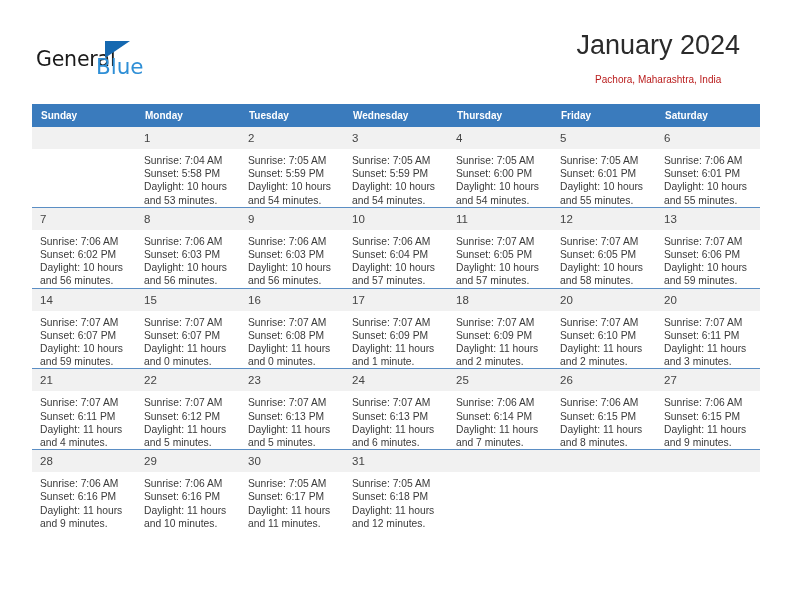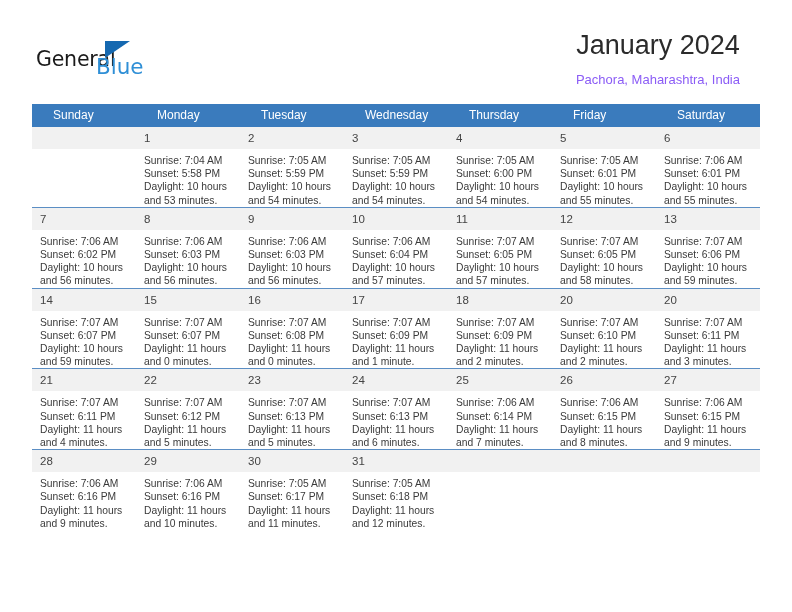--- a/index.html
+++ b/index.html
@@ -78,22 +78,22 @@
   .cal-title {
     font-size: 27px;
     color: #2b2b2b;
     font-weight: 400;
     line-height: 34px;
     white-space: nowrap;
     font-family: "Liberation Sans", sans-serif;
   }
   .cal-subtitle {
     margin-top: 10px;
-    font-size: 13px;
-    color: #8b5cf6;
+    font-size: 10px;
+    color: #b91c1c;
     font-weight: 400;
     line-height: 16px;
     white-space: nowrap;
     font-family: "Liberation Sans", sans-serif;
   }
 
   
   .calendar {
     position: absolute;
     left: 32px;
@@ -101,24 +101,24 @@
     width: 728px;
   }
   table.cal {
     width: 728px;
     border-collapse: collapse;
     table-layout: fixed;
   }
   table.cal th {
     background: #3a7bbd;
     color: #ffffff;
-    font-size: 12px;
-    font-weight: 400;
+    font-size: 10px;
+    font-weight: 700;
     text-align: left;
-    padding: 5px 0 5px 21px;
+    padding: 5px 0 5px 9px;
     height: 12px;
     line-height: 13px;
     border: none;
   }
   td.daycell {
     vertical-align: top;
     padding: 0;
     border: none;
     border-top: 1px solid #5b8ec4;
     height: 78px;

